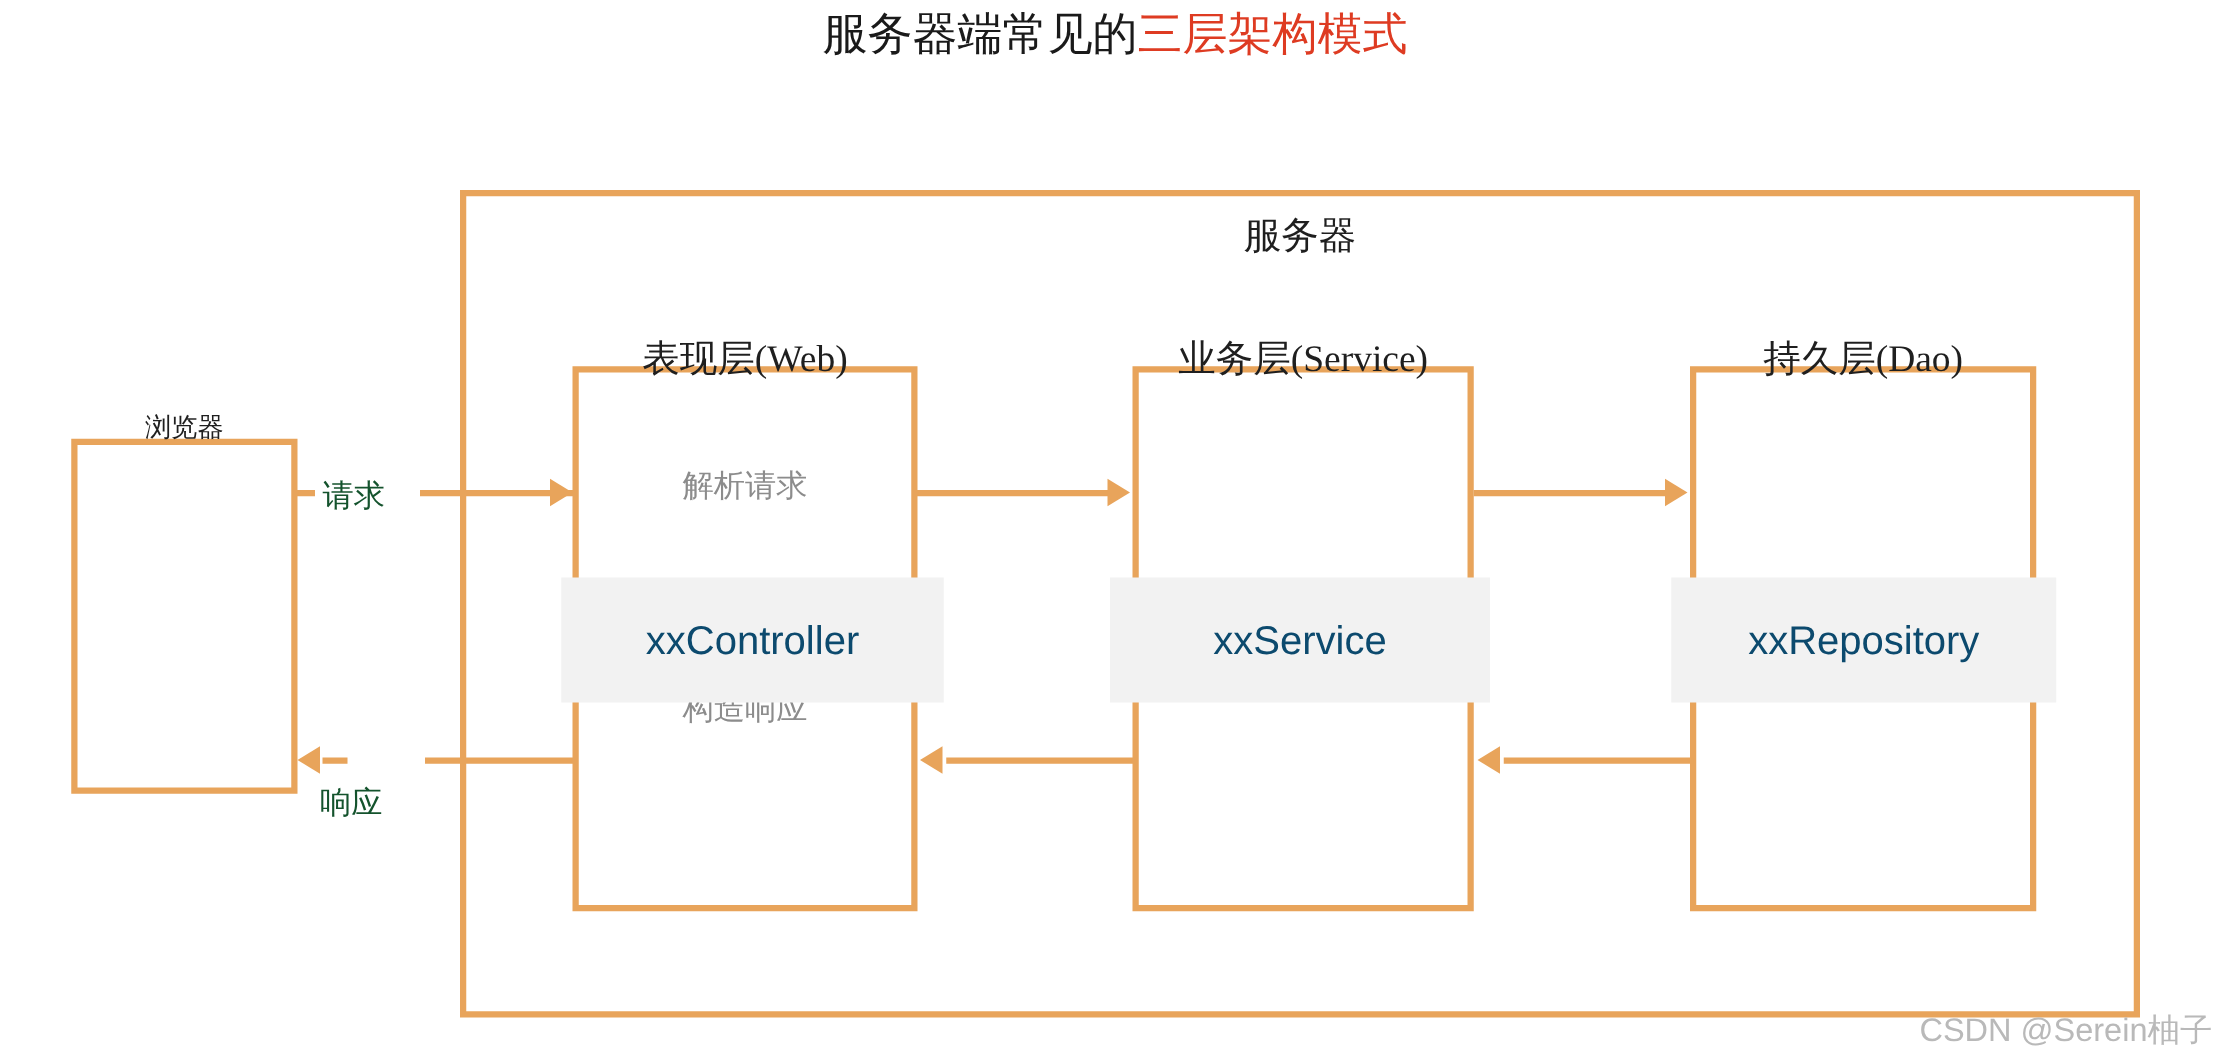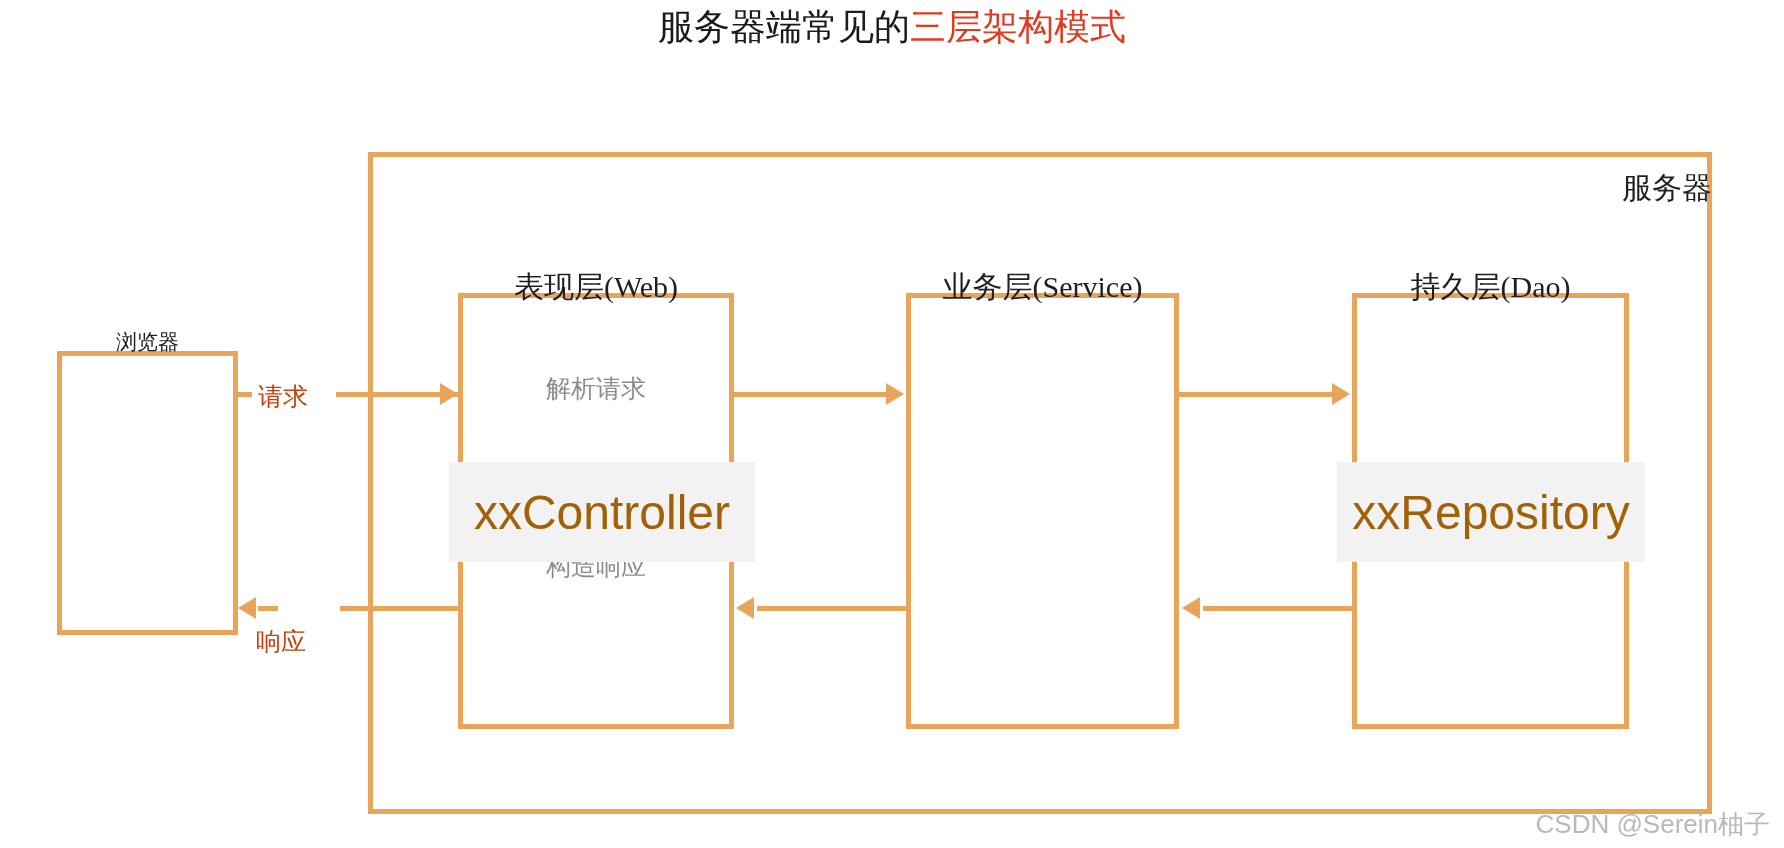--- a/index.html
+++ b/index.html
@@ -35,21 +35,21 @@
   .layer-service{left:906px;width:273px;}
   .layer-dao{left:1352px;width:277px;}
 
   
   .cn{
     position:absolute;
     font-family:"Liberation Serif", serif;
     color:#1f1f1f;
     white-space:nowrap;
   }
-  .server-label{left:368px;top:168px;width:1344px;text-align:right;font-size:30px;}
+  .server-label{left:368px;top:168px;width:1344px;text-align:center;font-size:30px;}
   .browser-label{left:57px;top:328px;width:181px;text-align:center;font-size:21px;}
 
   .layer-title{
     position:absolute;top:267px;font-size:30px;
     font-family:"Liberation Serif", serif;color:#1f1f1f;
     text-align:center;white-space:nowrap;
   }
   .lt-web{left:458px;width:276px;}
   .lt-service{left:906px;width:273px;}
   .lt-dao{left:1352px;width:277px;}
@@ -59,34 +59,34 @@
     font-family:"Liberation Serif", serif;
     color:#8c8c8c;text-align:center;white-space:nowrap;
   }
   .sub-parse{left:458px;top:372px;width:276px;}
   .sub-build{left:458px;top:550px;width:276px;}
 
   
   .flowtext{
     position:absolute;font-size:25px;
     font-family:"Liberation Serif", serif;
-    color:#c2410c;background:#ffffff;
+    color:#14532d;background:#ffffff;
     padding:0 6px;white-space:nowrap;
     text-align:center;
   }
   .ft-req{left:252px;top:380px;}
   .ft-res{left:250px;top:625px;}
 
   
   .band{
     position:absolute;top:462px;height:100px;
     background:#F2F2F2;
     display:flex;align-items:center;justify-content:center;
     font-family:"Liberation Sans", sans-serif;
-    font-size:48px;color:#a16207;white-space:nowrap;
+    font-size:32px;color:#0c4a6e;white-space:nowrap;
   }
   .band-controller{left:449px;width:306px;}
   .band-service{left:888px;width:304px;}
   .band-repository{left:1337px;width:308px;}
 
   
   .line{position:absolute;background:#E8A45B;}
   .hline{height:5px;}
   .arrowR,.arrowL{position:absolute;width:0;height:0;
     border-top:11px solid transparent;border-bottom:11px solid transparent;}
@@ -168,17 +168,18 @@
   <div class="line hline ln-res-b"></div>
   <div class="arrowL ar-res"></div>
 
   <div class="line hline ln-sw"></div>
   <div class="arrowL ar-sw"></div>
 
   <div class="line hline ln-ds"></div>
   <div class="arrowL ar-ds"></div>
 
   <div class="band band-controller">xxController</div>
+  <div class="band band-service">xxService</div>
   <div class="band band-repository">xxRepository</div>
 
   <div class="watermark">CSDN @Serein柚子</div>
 
 </div>
 
 </body></html>

